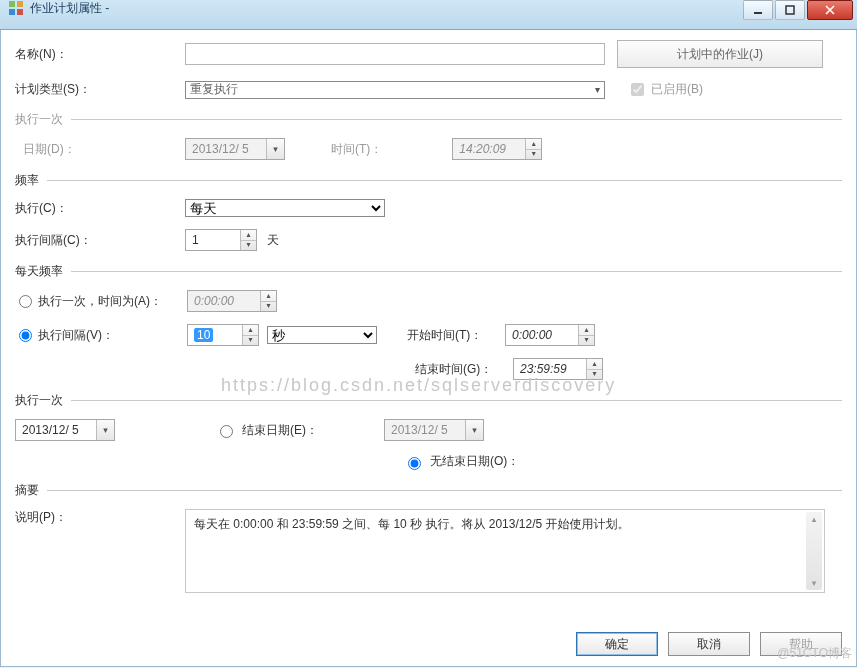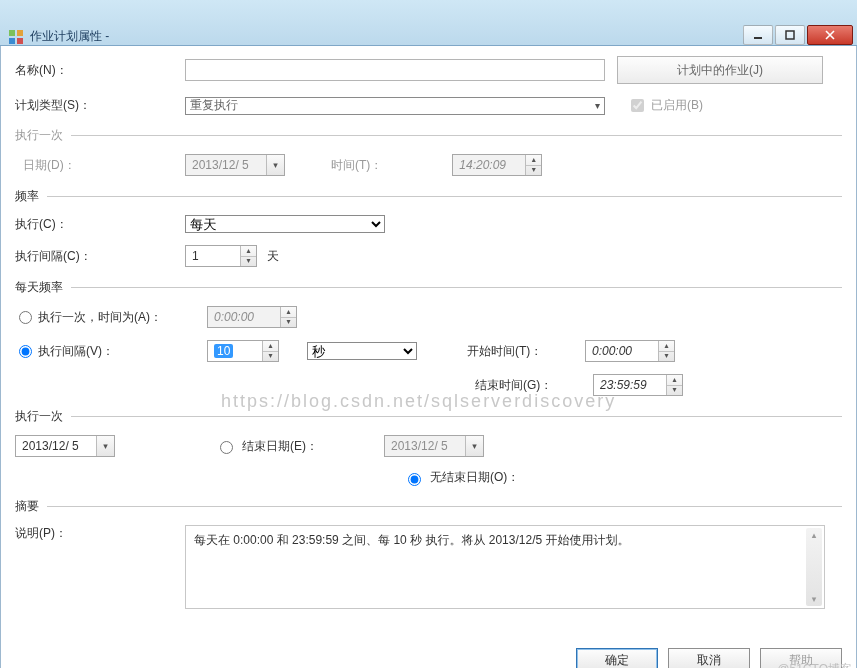--- a/index.html
+++ b/index.html
@@ -9,25 +9,25 @@
     font-size: 12px;
     color: #333;
     background: #f0f0f0;
     width: 857px;
     height: 668px;
     overflow: hidden;
   }
 
   
   .titlebar {
-    height: 46px;
+    height: 30px;
     background: linear-gradient(#cfe7f5, #bcd9ec);
     border-bottom: 1px solid #7fa7c7;
     display: flex;
-    align-items: flex-end;
+    align-items: flex-start;
     padding: 0 4px 0 8px;
   }
   .titlebar .appicon {
     width: 16px; height: 16px;
     display: inline-block;
     margin-right: 6px;
   }
   .titlebar .title { flex: 1; color: #1a3a5c; }
   .win-buttons { display: flex; gap: 2px; }
   .win-btn {
@@ -136,21 +136,21 @@
   .spin-arrows span:first-child { border-bottom:1px solid #c4c4c4;}
   .date-drop {
     width:18px; border-left:1px solid #bcbcbc;
     display:flex; align-items:center; justify-content:center;
     background: linear-gradient(#fafafa,#e6e6e6);
     font-size: 9px; color:#555;
   }
 
   .hi { background:#3399ff; color:#fff; padding:0 3px; border-radius:2px;}
 
-  .radio-line { display:flex; align-items:center; gap:22px; margin-bottom:12px;}
+  .radio-line { display:flex; align-items:center; gap:2px; margin-bottom:12px;}
   .radio-line input { margin:0; }
 
   .summary-box {
     border:1px solid #c7c7c7;
     height: 84px;
     padding:6px 8px;
     position:relative;
     overflow:hidden;
     background:#fff;
     flex:1;

